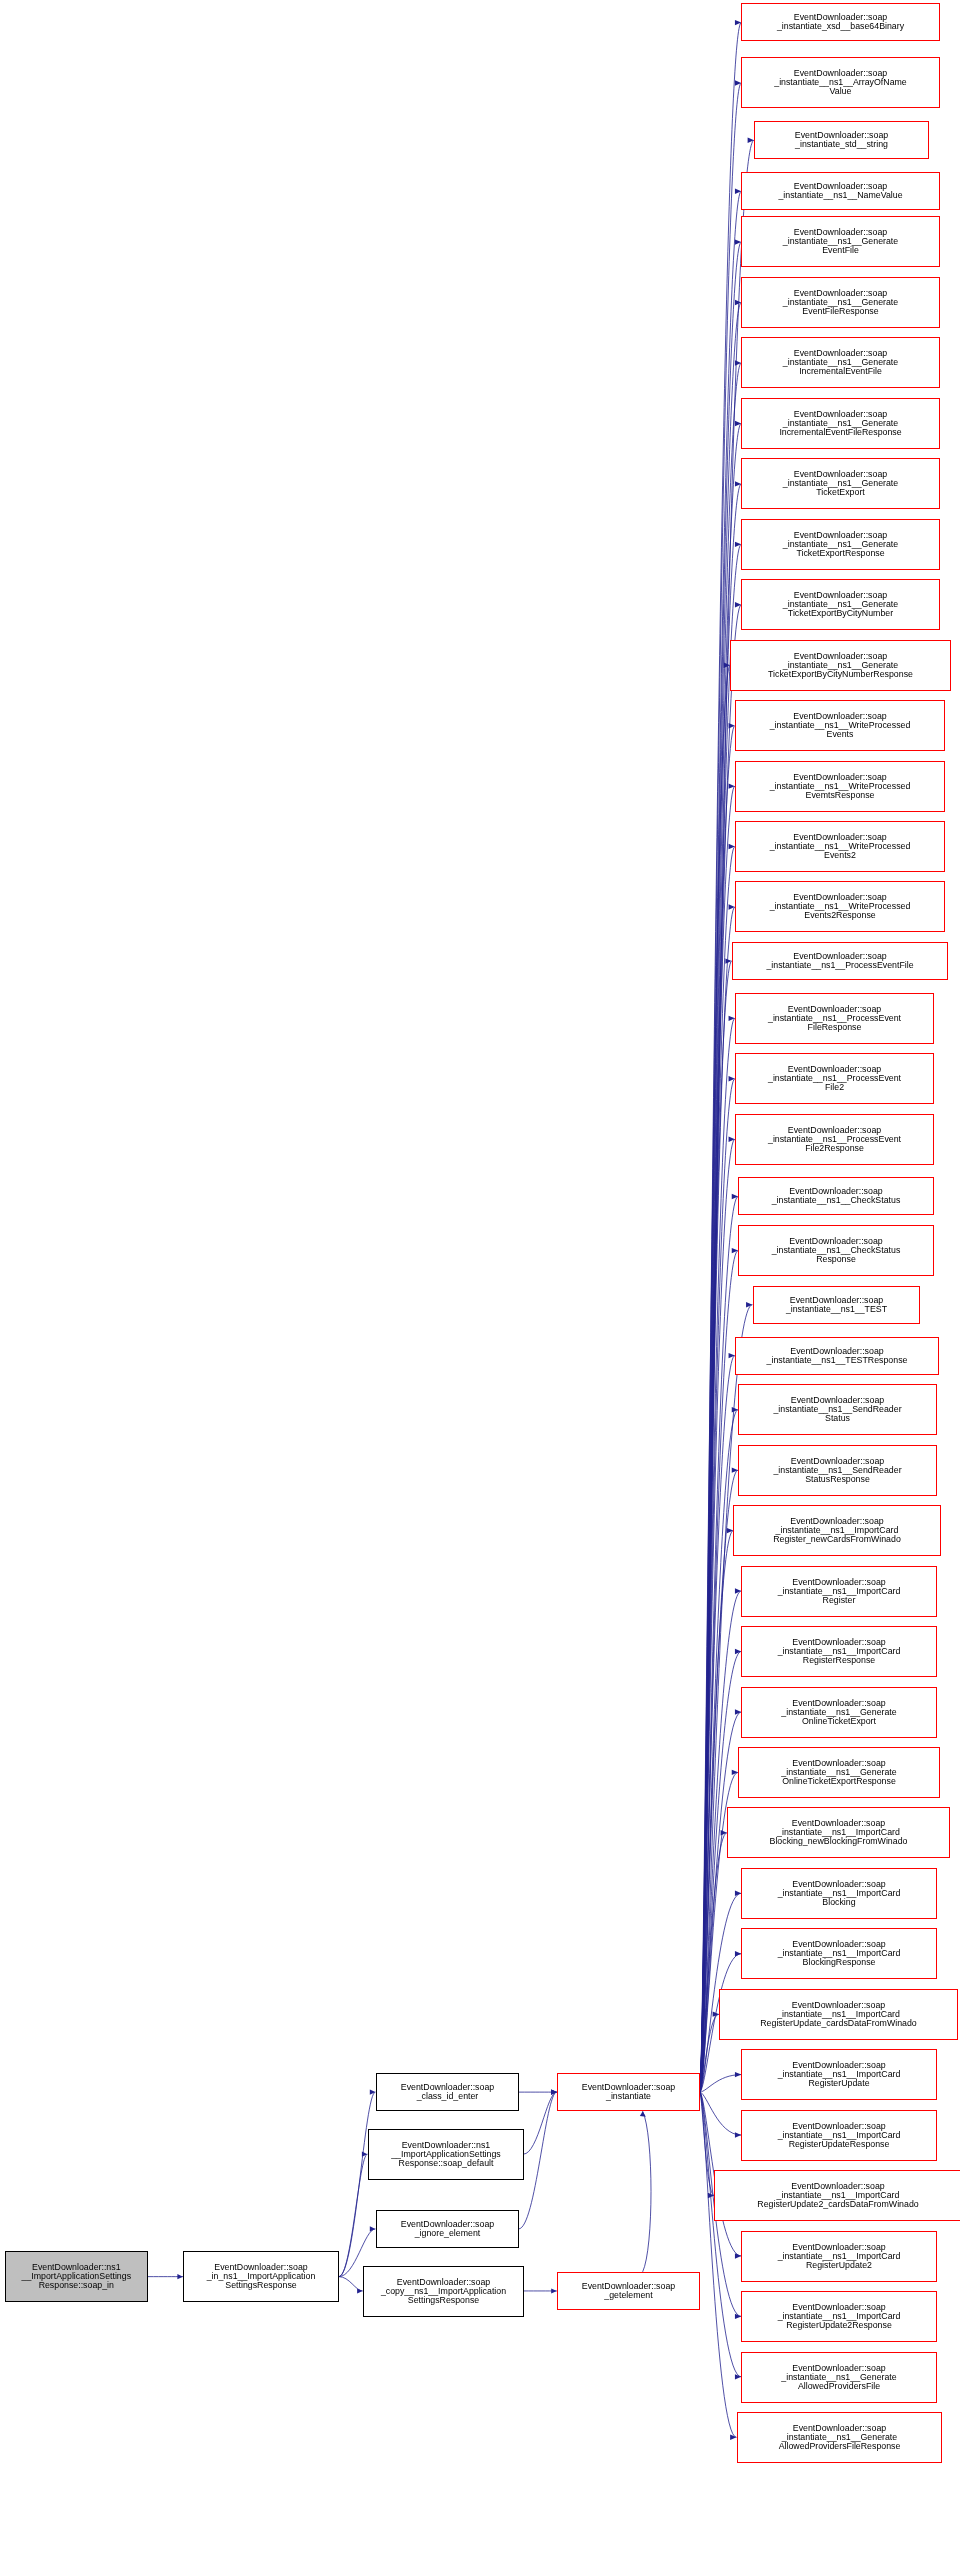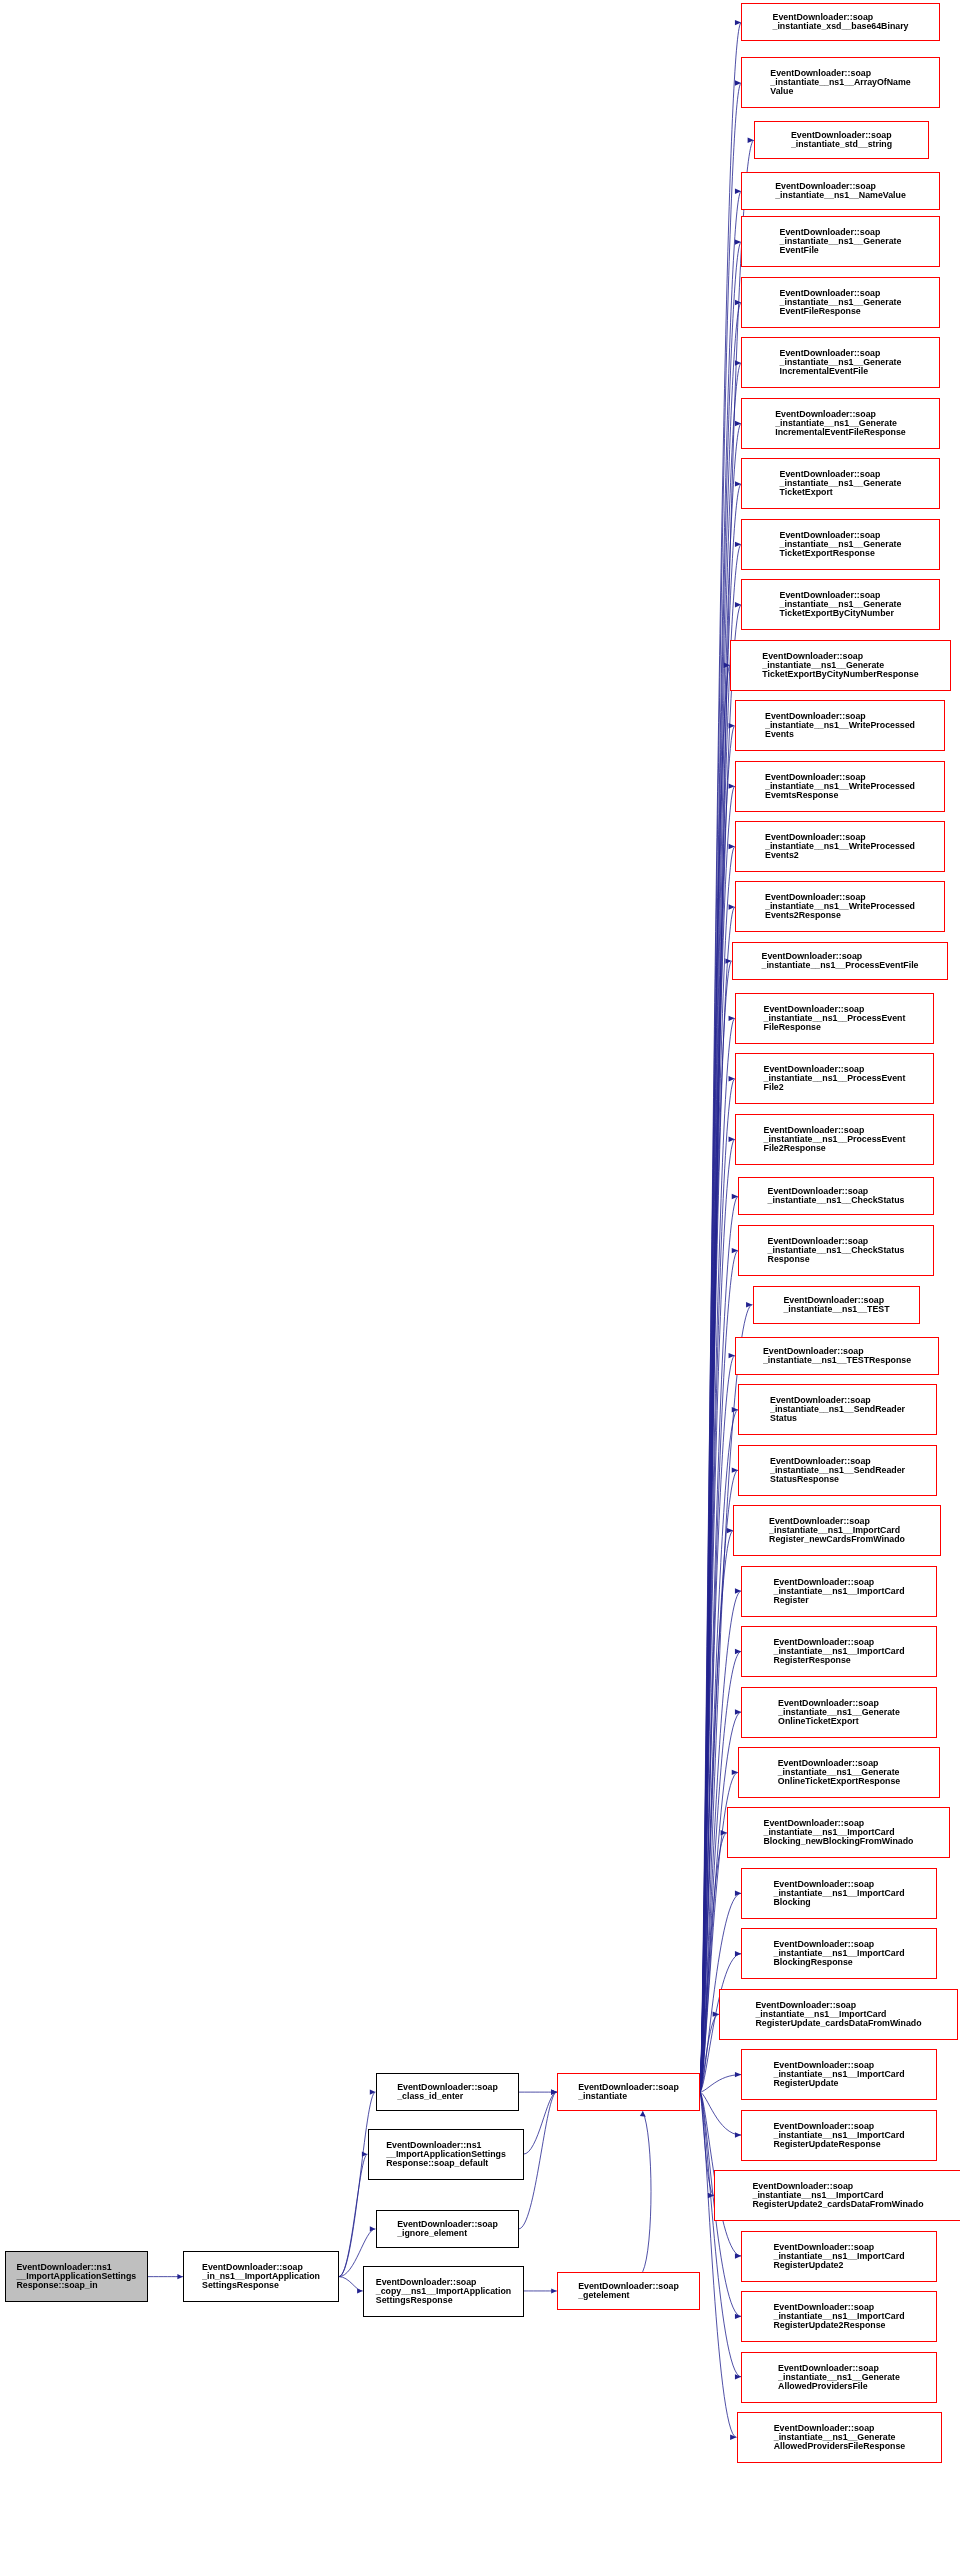--- a/index.html
+++ b/index.html
@@ -1,20 +1,20 @@
 <!DOCTYPE html>
 <html style="font-size:12.7px"><head>
 <meta charset="utf-8">
 <style>
   html,body{margin:0;padding:0;background:#ffffff;}
   body{font-family:"Liberation Sans", sans-serif;}
   #canvas{position:relative;width:960px;height:2576px;background:#ffffff;overflow:hidden;}
   .node{position:absolute;box-sizing:border-box;border:0.8px solid #ff0000;background:#ffffff;
-        color:#000000;font-size:8.8px;line-height:9.1px;text-align:left;
-        display:flex;align-items:center;justify-content:center;padding:0.8px 1.6px;white-space:pre-line;font-weight:bold;}
+        color:#000000;font-size:8.8px;line-height:9.1px;text-align:center;
+        display:flex;align-items:center;justify-content:center;padding:0.8px 1.6px;white-space:pre-line;}
   .node.gray{background:#bfbfbf;border-color:#000000;}
   .node.black{border-color:#000000;}
   svg.edges{position:absolute;left:0;top:0;width:960px;height:2576px;pointer-events:none;}
 </style>
 </head>
 <body>
 
 <div id="canvas">
   <svg class="edges" id="edges" viewBox="0 0 1207 3238" width="960" height="2576">
       <path d="M 186 2862 C 205.8 2862, 216.8 2862, 230 2862" fill="none" stroke="#22228f" stroke-width="1"></path>

